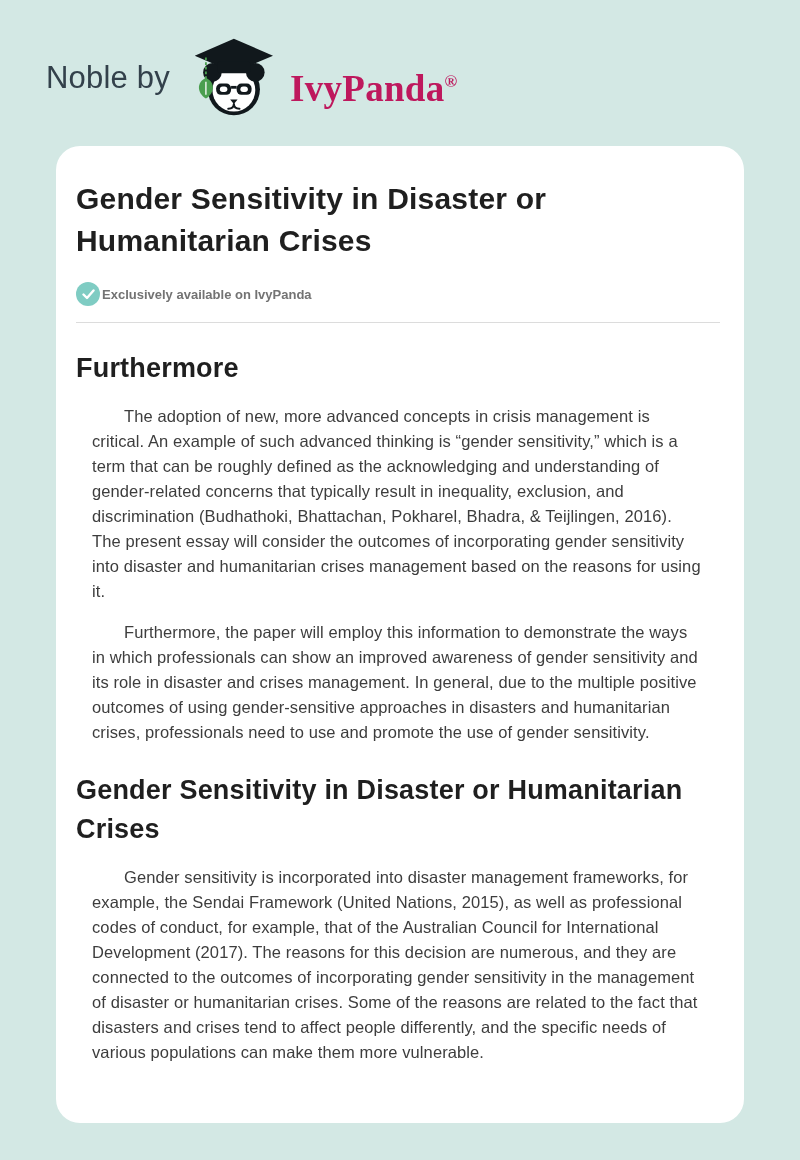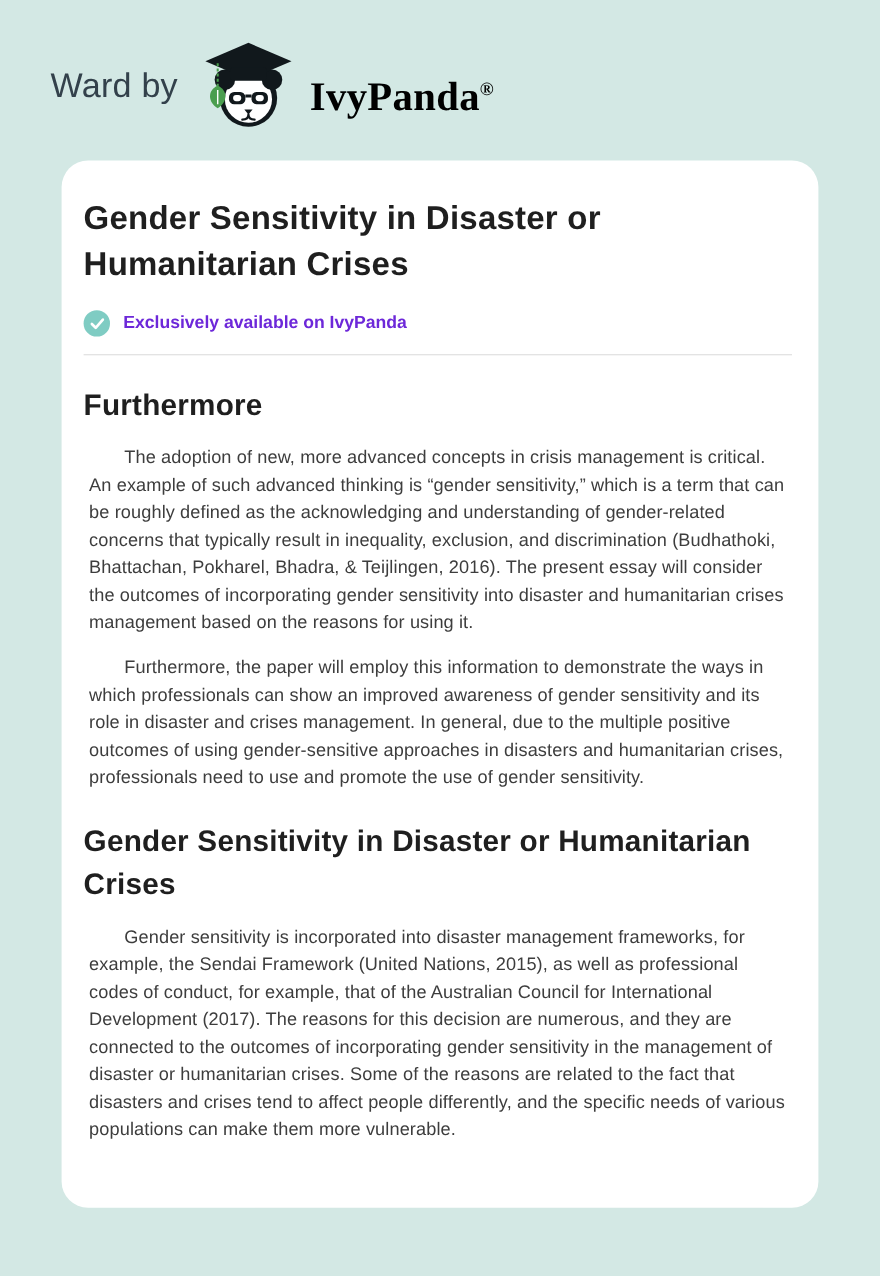--- a/index.html
+++ b/index.html
@@ -33,21 +33,21 @@
     width: 96px;
     height: 82px;
     display: flex;
     align-items: center;
     justify-content: center;
   }
   .brand-wordmark {
     font-family: "Liberation Serif", serif;
     font-weight: 700;
     font-size: 37px;
-    color: #000000;
+    color: #be185d;
     letter-spacing: 0.3px;
     margin-top: 20px;
   }
   .brand-wordmark sup {
     font-size: 17px;
     font-weight: 700;
     vertical-align: 14px;
   }
   
   .card {
@@ -75,52 +75,52 @@
     width: 24px;
     height: 24px;
     border-radius: 50%;
     background: #7fccc3;
     display: flex;
     align-items: center;
     justify-content: center;
     flex: 0 0 auto;
   }
   .badge-label {
-    margin-left: 12px;
-    font-size: 16px;
+    margin-left: 2px;
+    font-size: 13px;
     font-weight: 700;
-    color: #6d28d9;
+    color: #737373;
   }
   .divider {
     border: none;
     border-top: 1px solid #dcdcdc;
     margin: 0 0 10px 0;
   }
   .section-heading {
     font-size: 27px;
     line-height: 39px;
     font-weight: 700;
     color: #1f1f1f;
     margin: 26px 0 10px 0;
     letter-spacing: 0.2px;
   }
   .para {
     font-size: 16.5px;
     line-height: 25px;
     color: #3d3d3d;
     text-indent: 32px;
-    margin: 16px 5px;
+    margin: 16px 16px;
     letter-spacing: 0.1px;
   }
 </style>
 </head>
 <body>
 
 <header class="site-header">
-  <span class="essay-by">Ward by</span>
+  <span class="essay-by">Noble by</span>
   <span class="logo-wrap">
 
     <svg width="96" height="82" viewBox="0 0 100 88" aria-hidden="true">
 
       <circle cx="52" cy="56" r="28" fill="#11181c"></circle>
       <circle cx="52" cy="57" r="23" fill="#ffffff"></circle>
 
       <circle cx="29" cy="38" r="10" fill="#11181c"></circle>
       <circle cx="75" cy="38" r="10" fill="#11181c"></circle>
 

